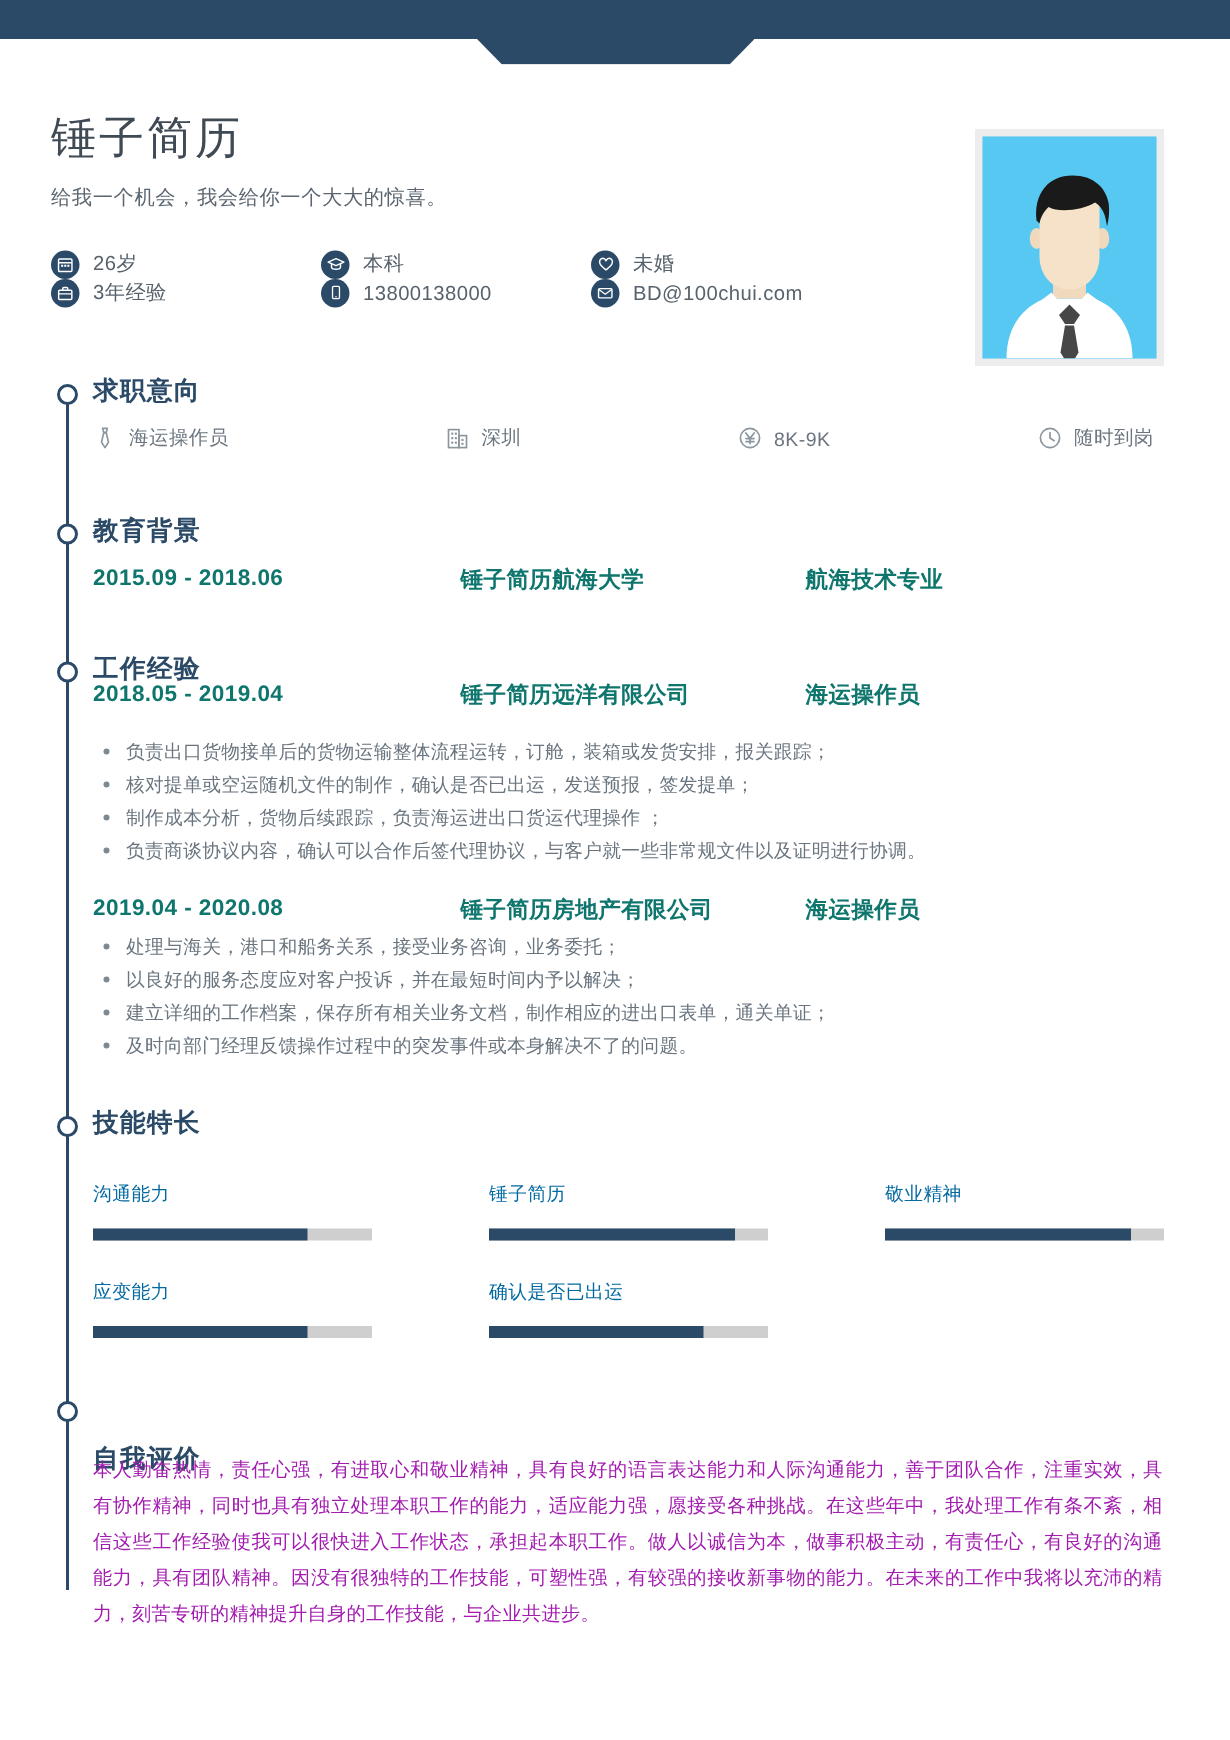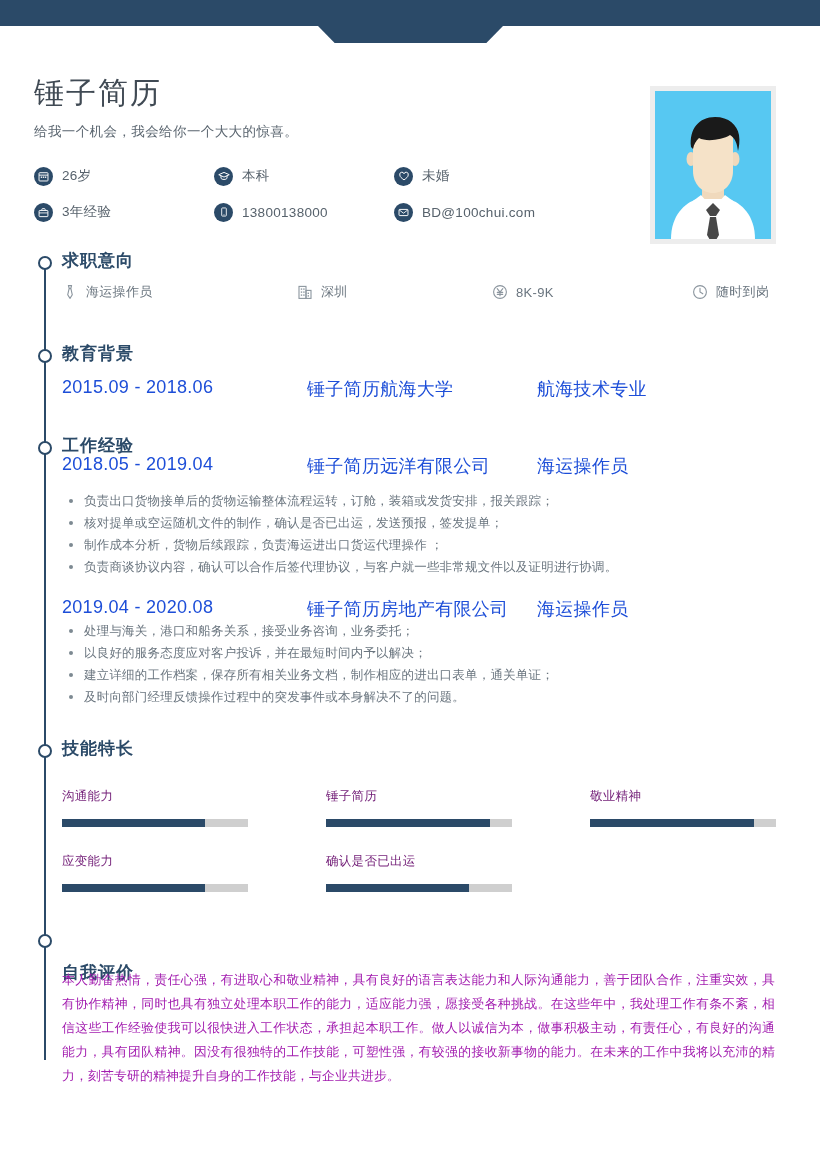--- a/index.html
+++ b/index.html
@@ -53,21 +53,20 @@
     font-size: 13.5px;
     color: #5b6670;
     margin: 0 0 26px 0;
     letter-spacing: 0.4px;
     font-family: Liberation Serif, serif;
   }
 
   .meta-grid {
     display: grid;
     grid-template-columns: 180px 180px 200px;
-    row-gap: 17px;
   }
   .meta-item {
     display: flex;
     align-items: center;
     gap: 9px;
   }
   .badge {
     width: 19px; height: 19px;
     border-radius: 50%;
     background: #2b4a68;
@@ -143,23 +142,23 @@
     align-items: center;
   }
   .obj-item { display: flex; align-items: center; gap: 8px; }
   .obj-text { font-size: 13px; color: #6a757f; letter-spacing: 0.3px; }
   .obj-icon { width: 16px; height: 16px; flex: 0 0 auto; }
 
   
   .row3 {
     display: grid;
     grid-template-columns: 245px 230px auto;
-    font-size: 18px;
-    font-weight: normal;
-    color: #1d4ed8;
+    font-size: 15px;
+    font-weight: bold;
+    color: #0f766e;
     letter-spacing: 0.3px;
   }
 
   
   .bullets { list-style: none; margin: 0; padding: 0; }
   .bullets li {
     position: relative;
     padding-left: 22px;
     font-size: 12.5px;
     line-height: 22px;
@@ -181,21 +180,21 @@
     left: 62px;
     top: 788px;
     width: 715px;
     display: grid;
     grid-template-columns: repeat(3, 1fr);
     column-gap: 77px;
     row-gap: 26px;
   }
   .skill-label {
     font-size: 12.5px;
-    color: #701a75;
+    color: #0369a1;
     margin-bottom: 14px;
     letter-spacing: 0.3px;
   }
   .bar-track {
     width: 186px;
     height: 8px;
     background: #cfcfcf;
   }
   .bar-fill {
     height: 100%;

